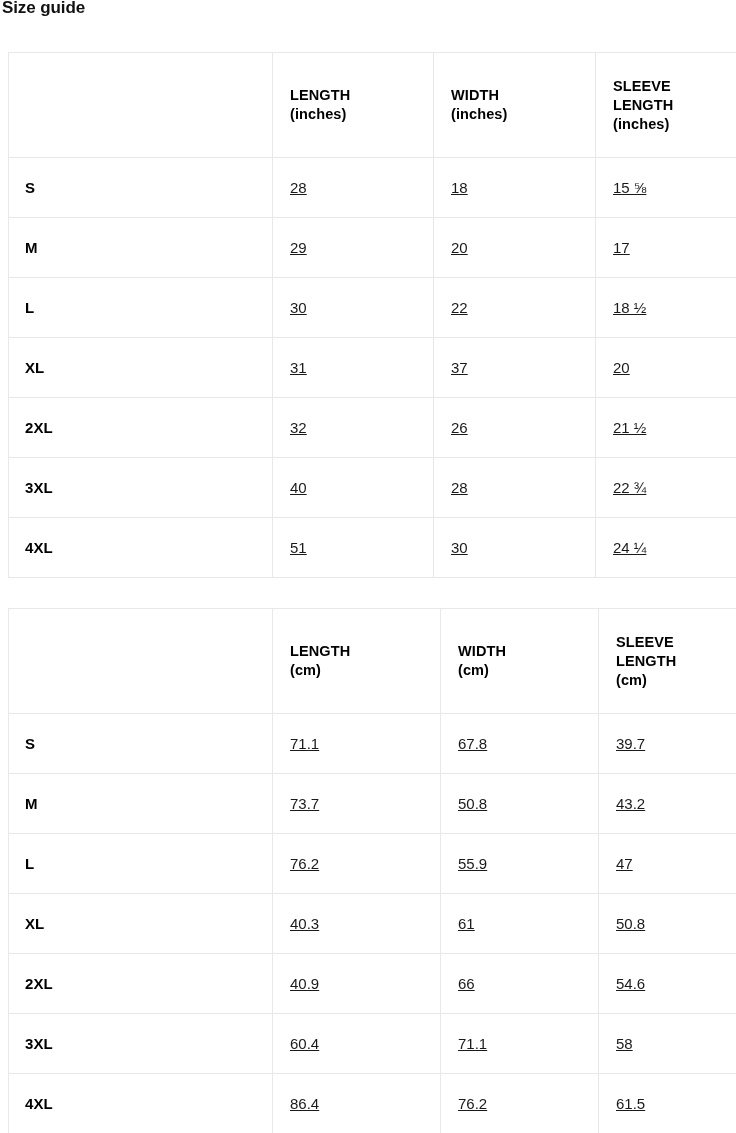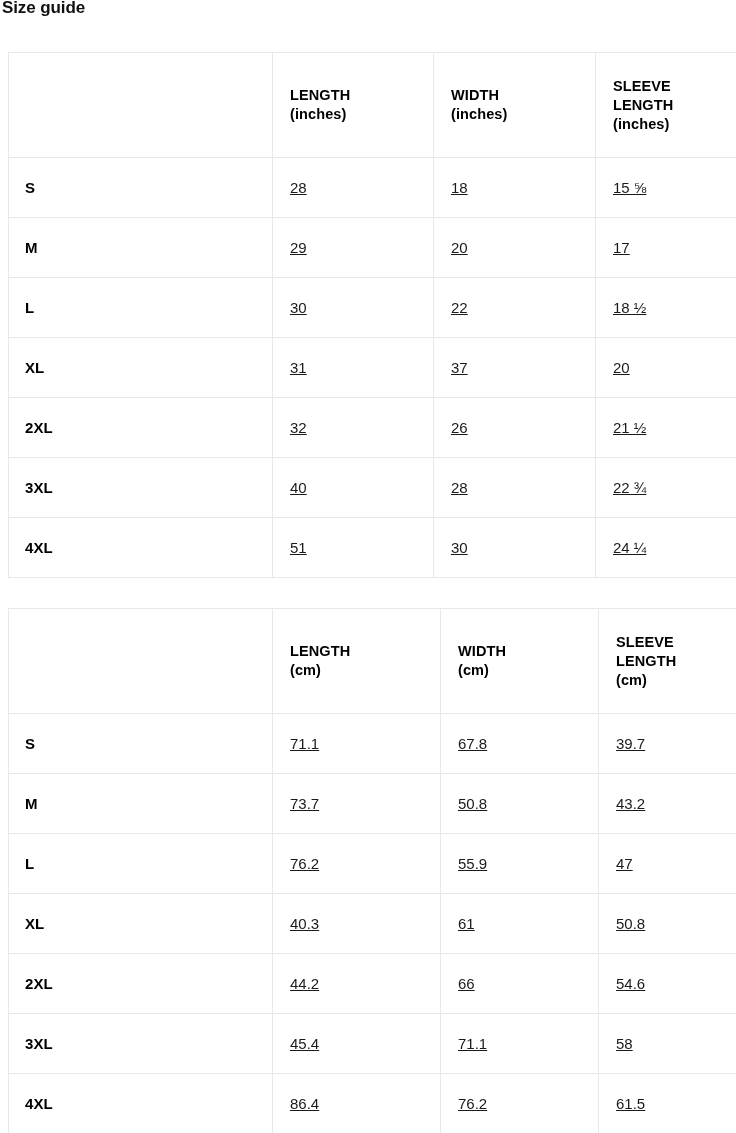--- a/index.html
+++ b/index.html
@@ -221,27 +221,27 @@
         <td>47</td>
       </tr>
       <tr>
         <th class="row-size">XL</th>
         <td>40.3</td>
         <td>61</td>
         <td>50.8</td>
       </tr>
       <tr>
         <th class="row-size">2XL</th>
-        <td>44.2</td>
+        <td>40.9</td>
         <td>66</td>
         <td>54.6</td>
       </tr>
       <tr>
         <th class="row-size">3XL</th>
-        <td>45.4</td>
+        <td>60.4</td>
         <td>71.1</td>
         <td>58</td>
       </tr>
       <tr>
         <th class="row-size">4XL</th>
         <td>86.4</td>
         <td>76.2</td>
         <td>61.5</td>
       </tr>
     </tbody>

